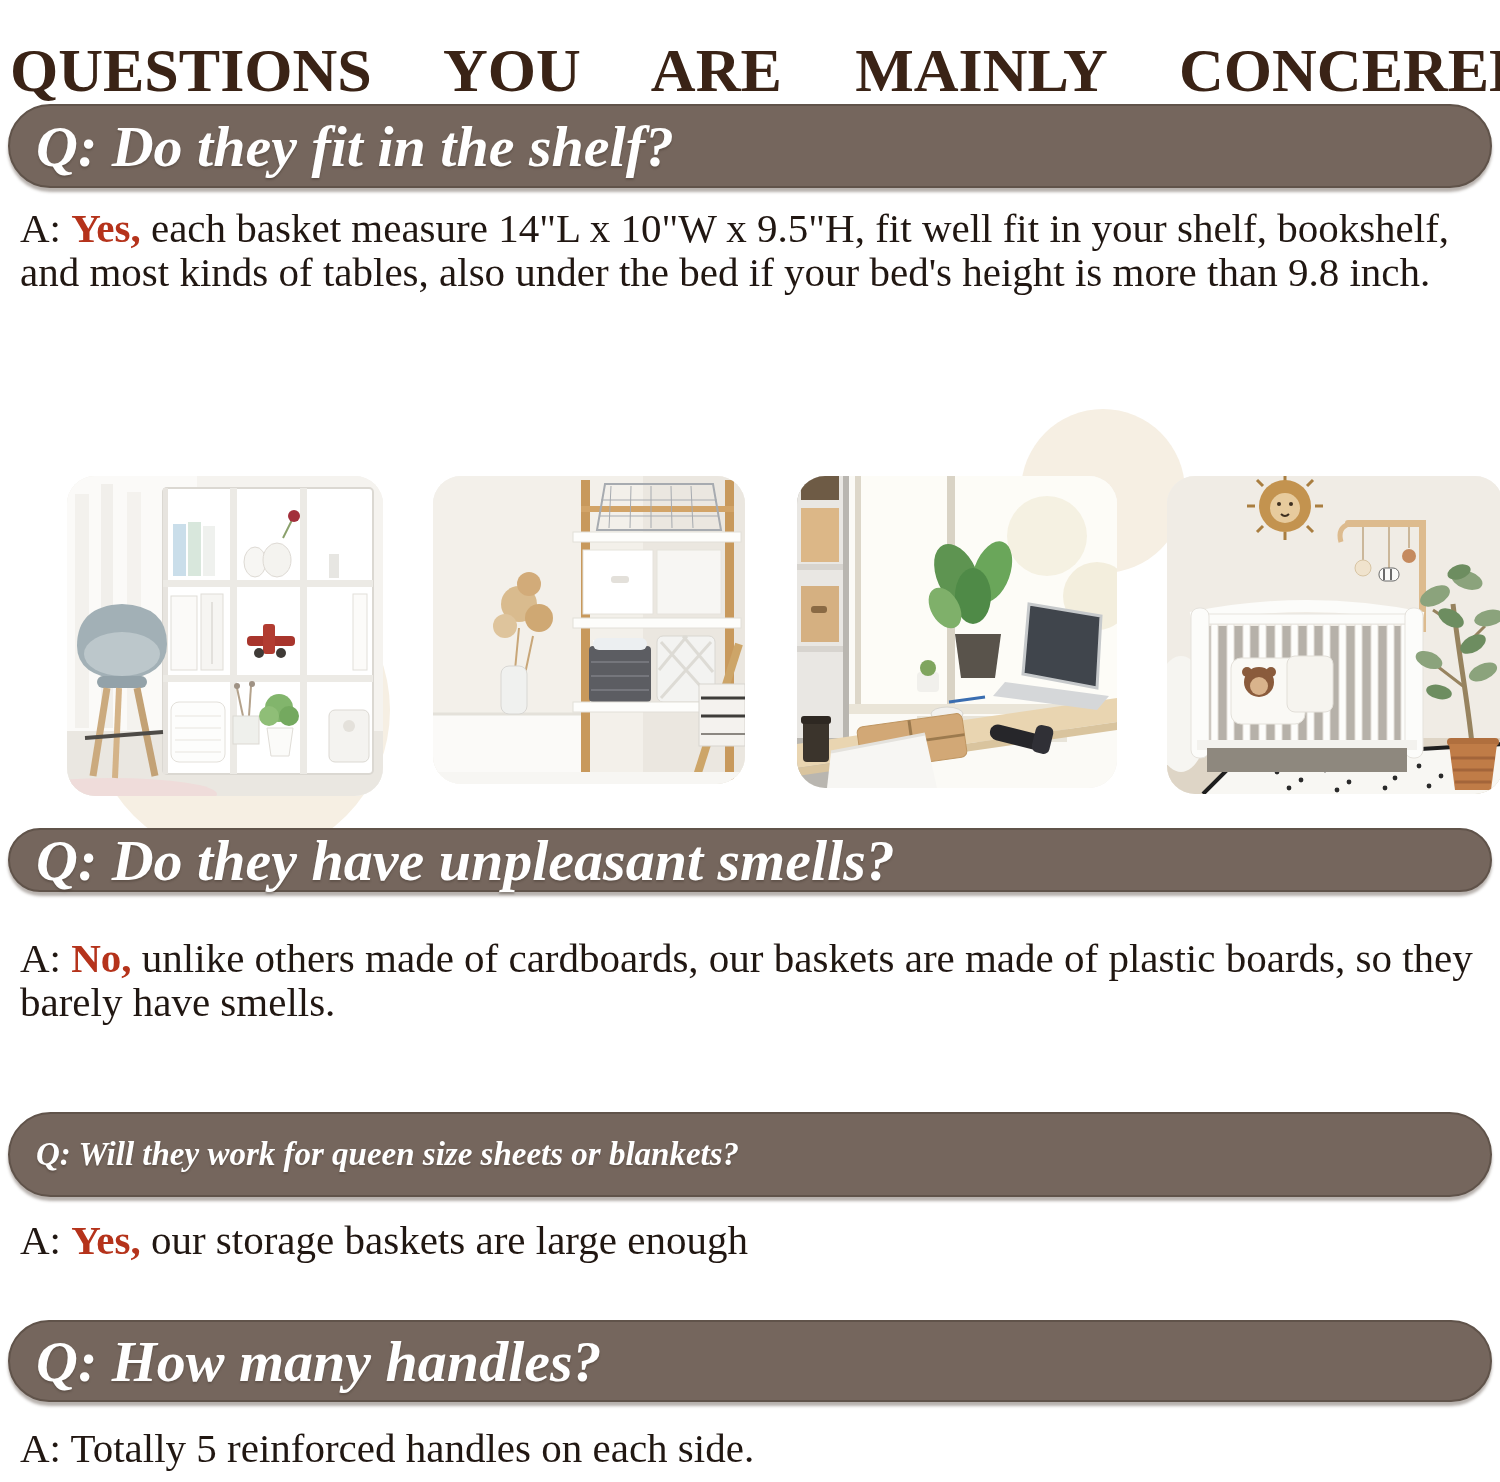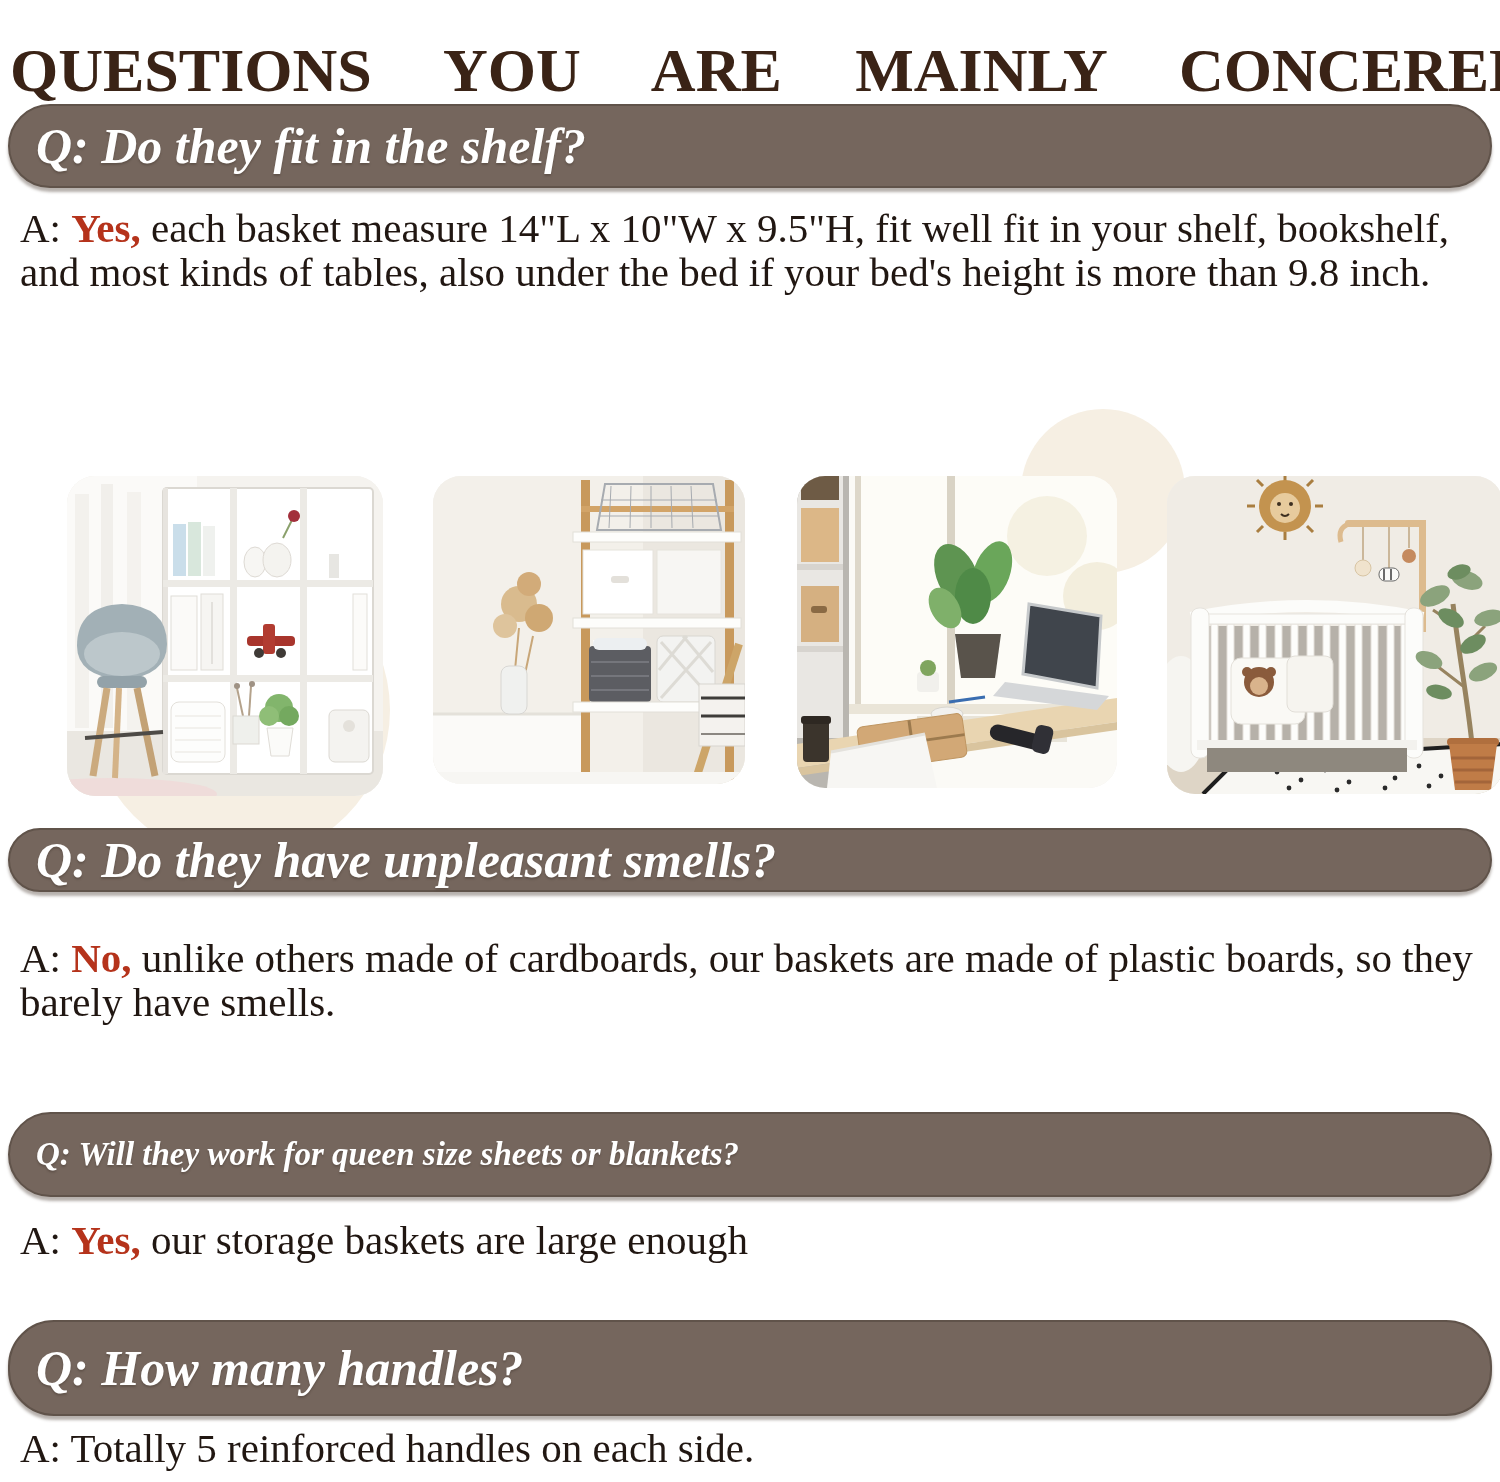--- a/index.html
+++ b/index.html
@@ -5,27 +5,27 @@
   html,body{margin:0;padding:0;background:#ffffff;}
   .canvas{position:relative;width:1500px;height:1482px;background:#ffffff;overflow:hidden;
           font-family:"Liberation Serif", serif;}
   .page-title{position:absolute;top:-4px;left:10px;width:1486px;white-space:nowrap;
               font-weight:bold;font-size:62px;line-height:64px;color:#3a2316;
               letter-spacing:0px;word-spacing:58px;}
   .q-pill{position:absolute;left:8px;width:1484px;box-sizing:border-box;
           background:#75665d;border:2px solid #60534a;border-radius:46px;
           box-shadow:0 4px 3px rgba(74,60,50,.40);
           display:flex;align-items:center;padding:0 26px;z-index:3;}
-  .q-pill span{color:#ffffff;font-style:italic;font-weight:bold;font-size:50px;
+  .q-pill span{color:#ffffff;font-style:italic;font-weight:bold;font-size:58px;
                text-shadow:0 2px 2px rgba(60,48,40,.35);white-space:nowrap;}
   #pill1{top:104px;height:84px}
   #pill2{top:828px;height:64px}
   #pill3{top:1112px;height:85px}
   #pill3 span{font-size:33px}
-  #pill4{top:1320px;height:96px}
+  #pill4{top:1320px;height:82px}
   .answer{position:absolute;left:20px;width:1464px;margin:0;
           font-size:41px;line-height:44px;color:#211712;z-index:3;}
   #ans1{top:206px}
   #ans2{top:936px}
   #ans3{top:1218px}
   #ans4{top:1426px}
   .hl{color:#b5331b;font-weight:bold;}
   .decor-circle{position:absolute;border-radius:50%;background:#f6efe3;z-index:1;}
   #circleA{left:90px;top:560px;width:300px;height:300px;}
   #circleB{left:1021px;top:409px;width:164px;height:164px;}

